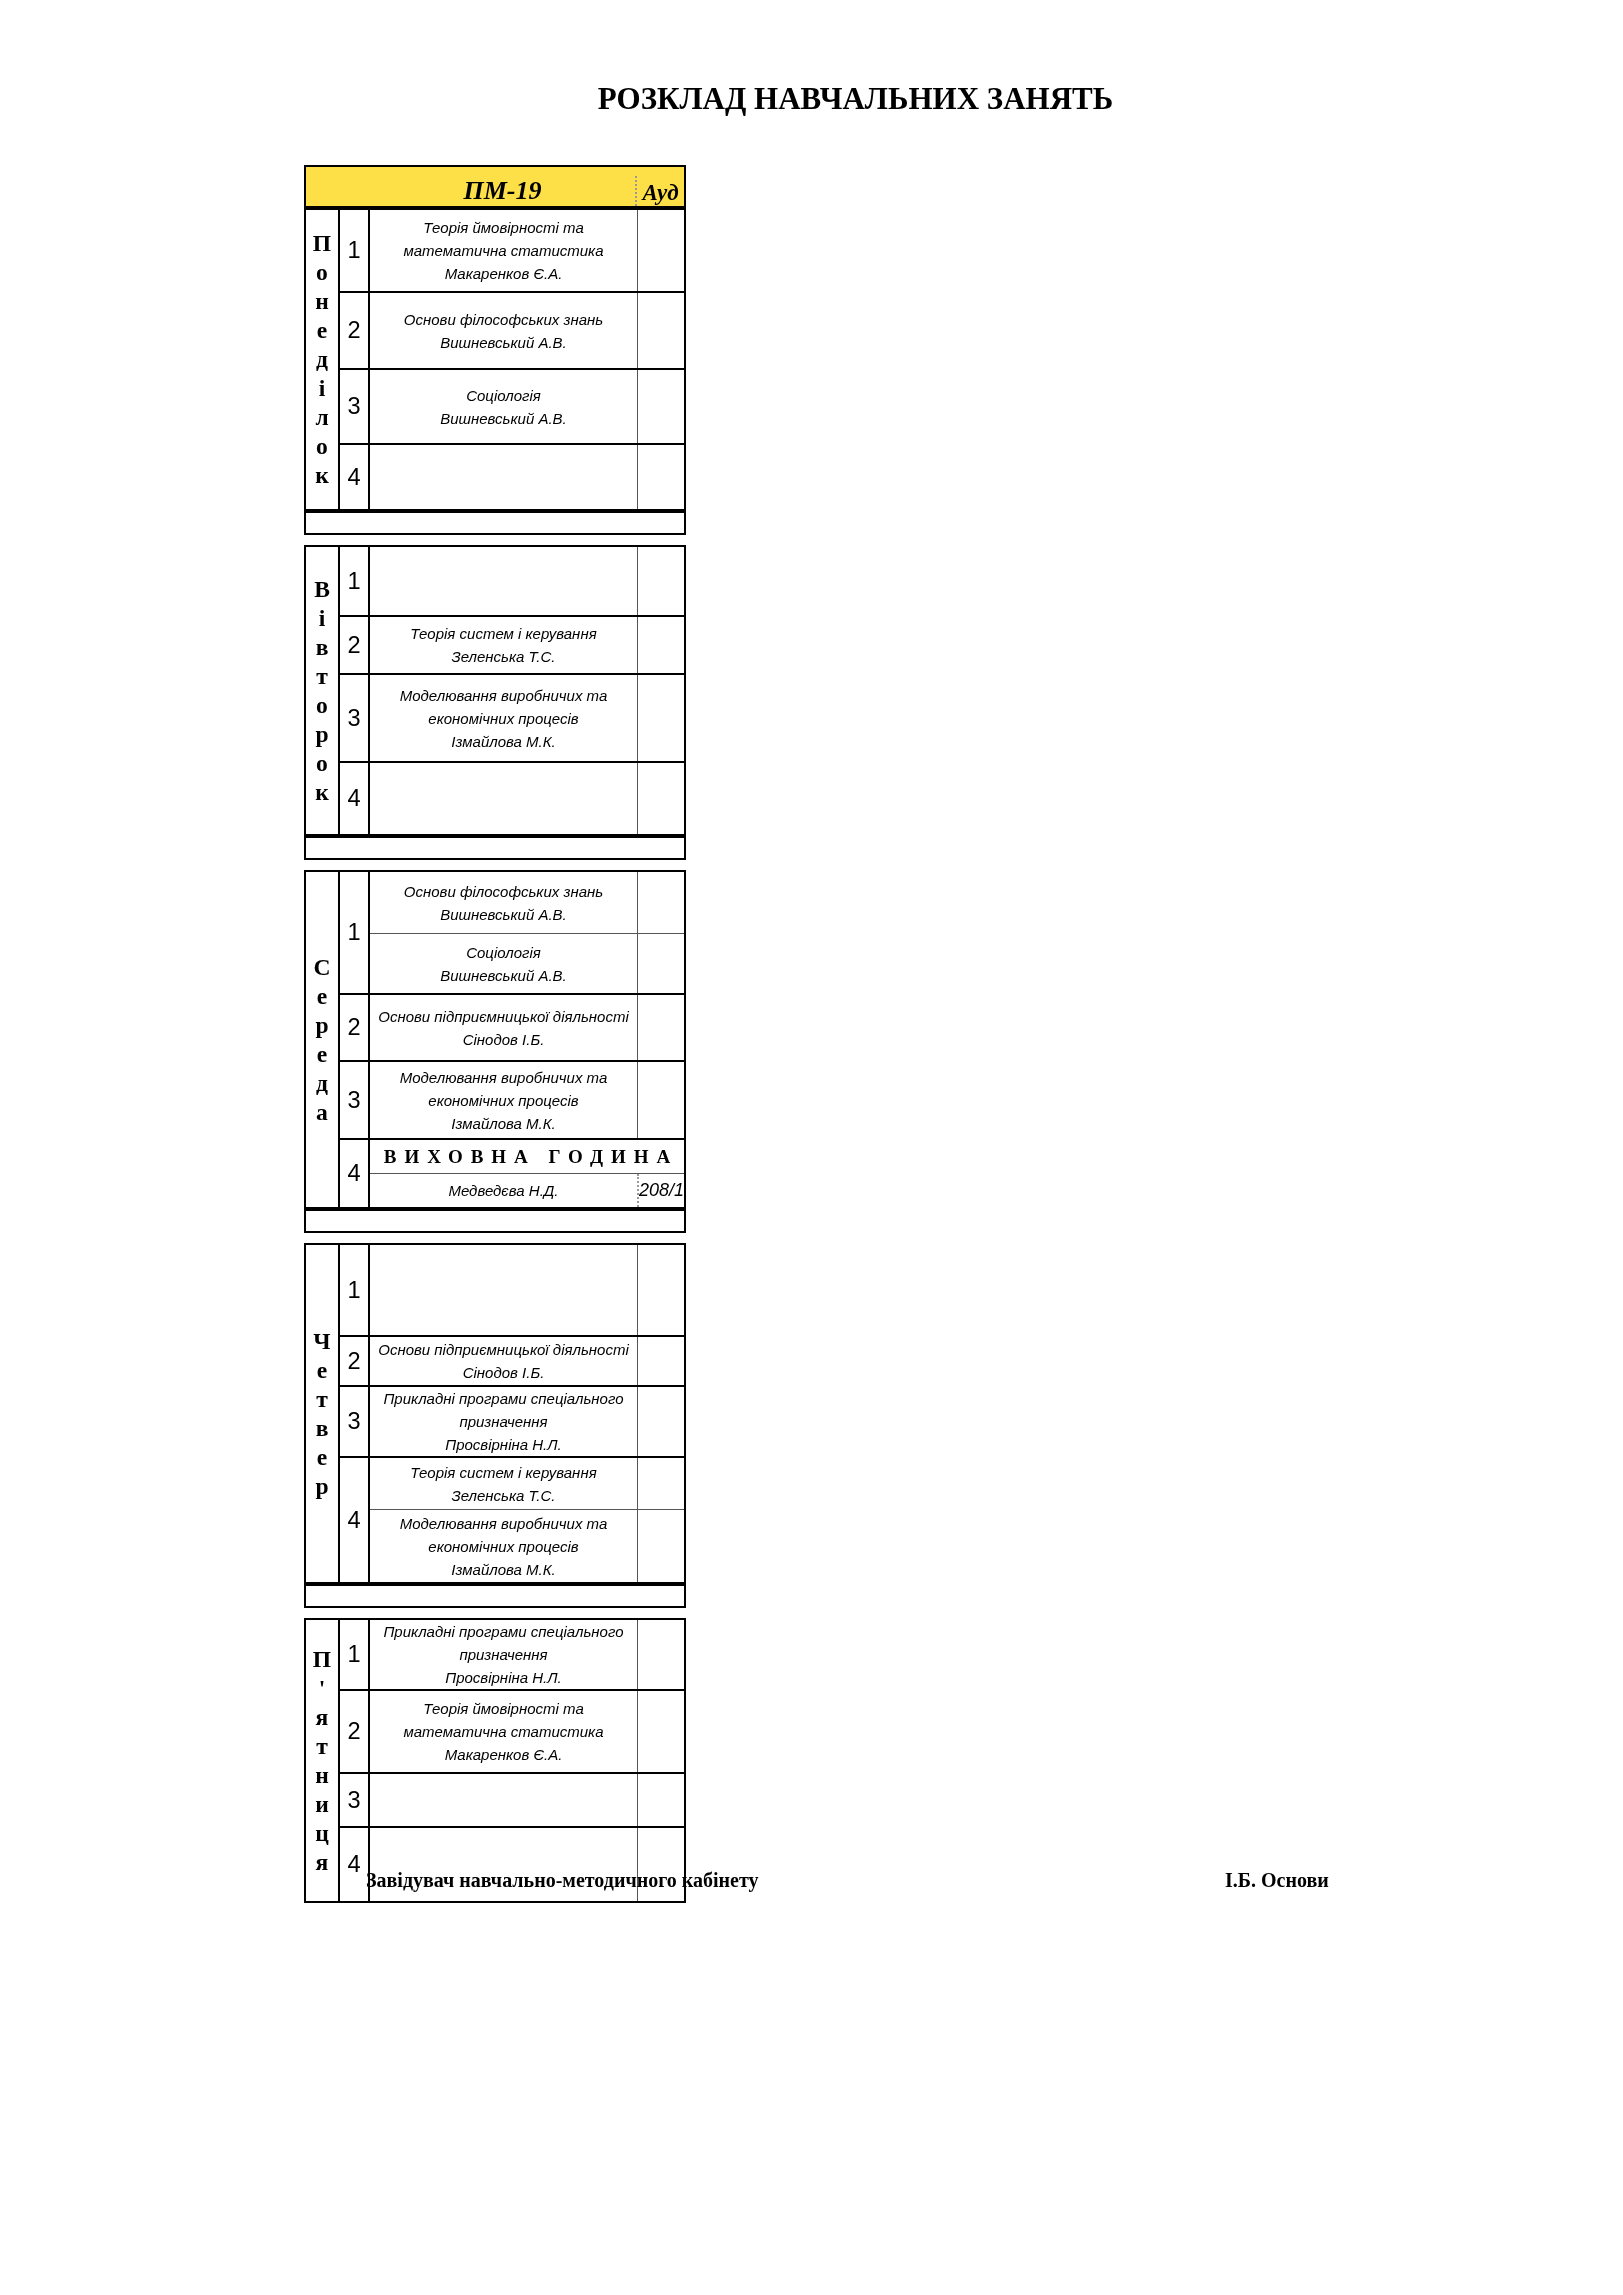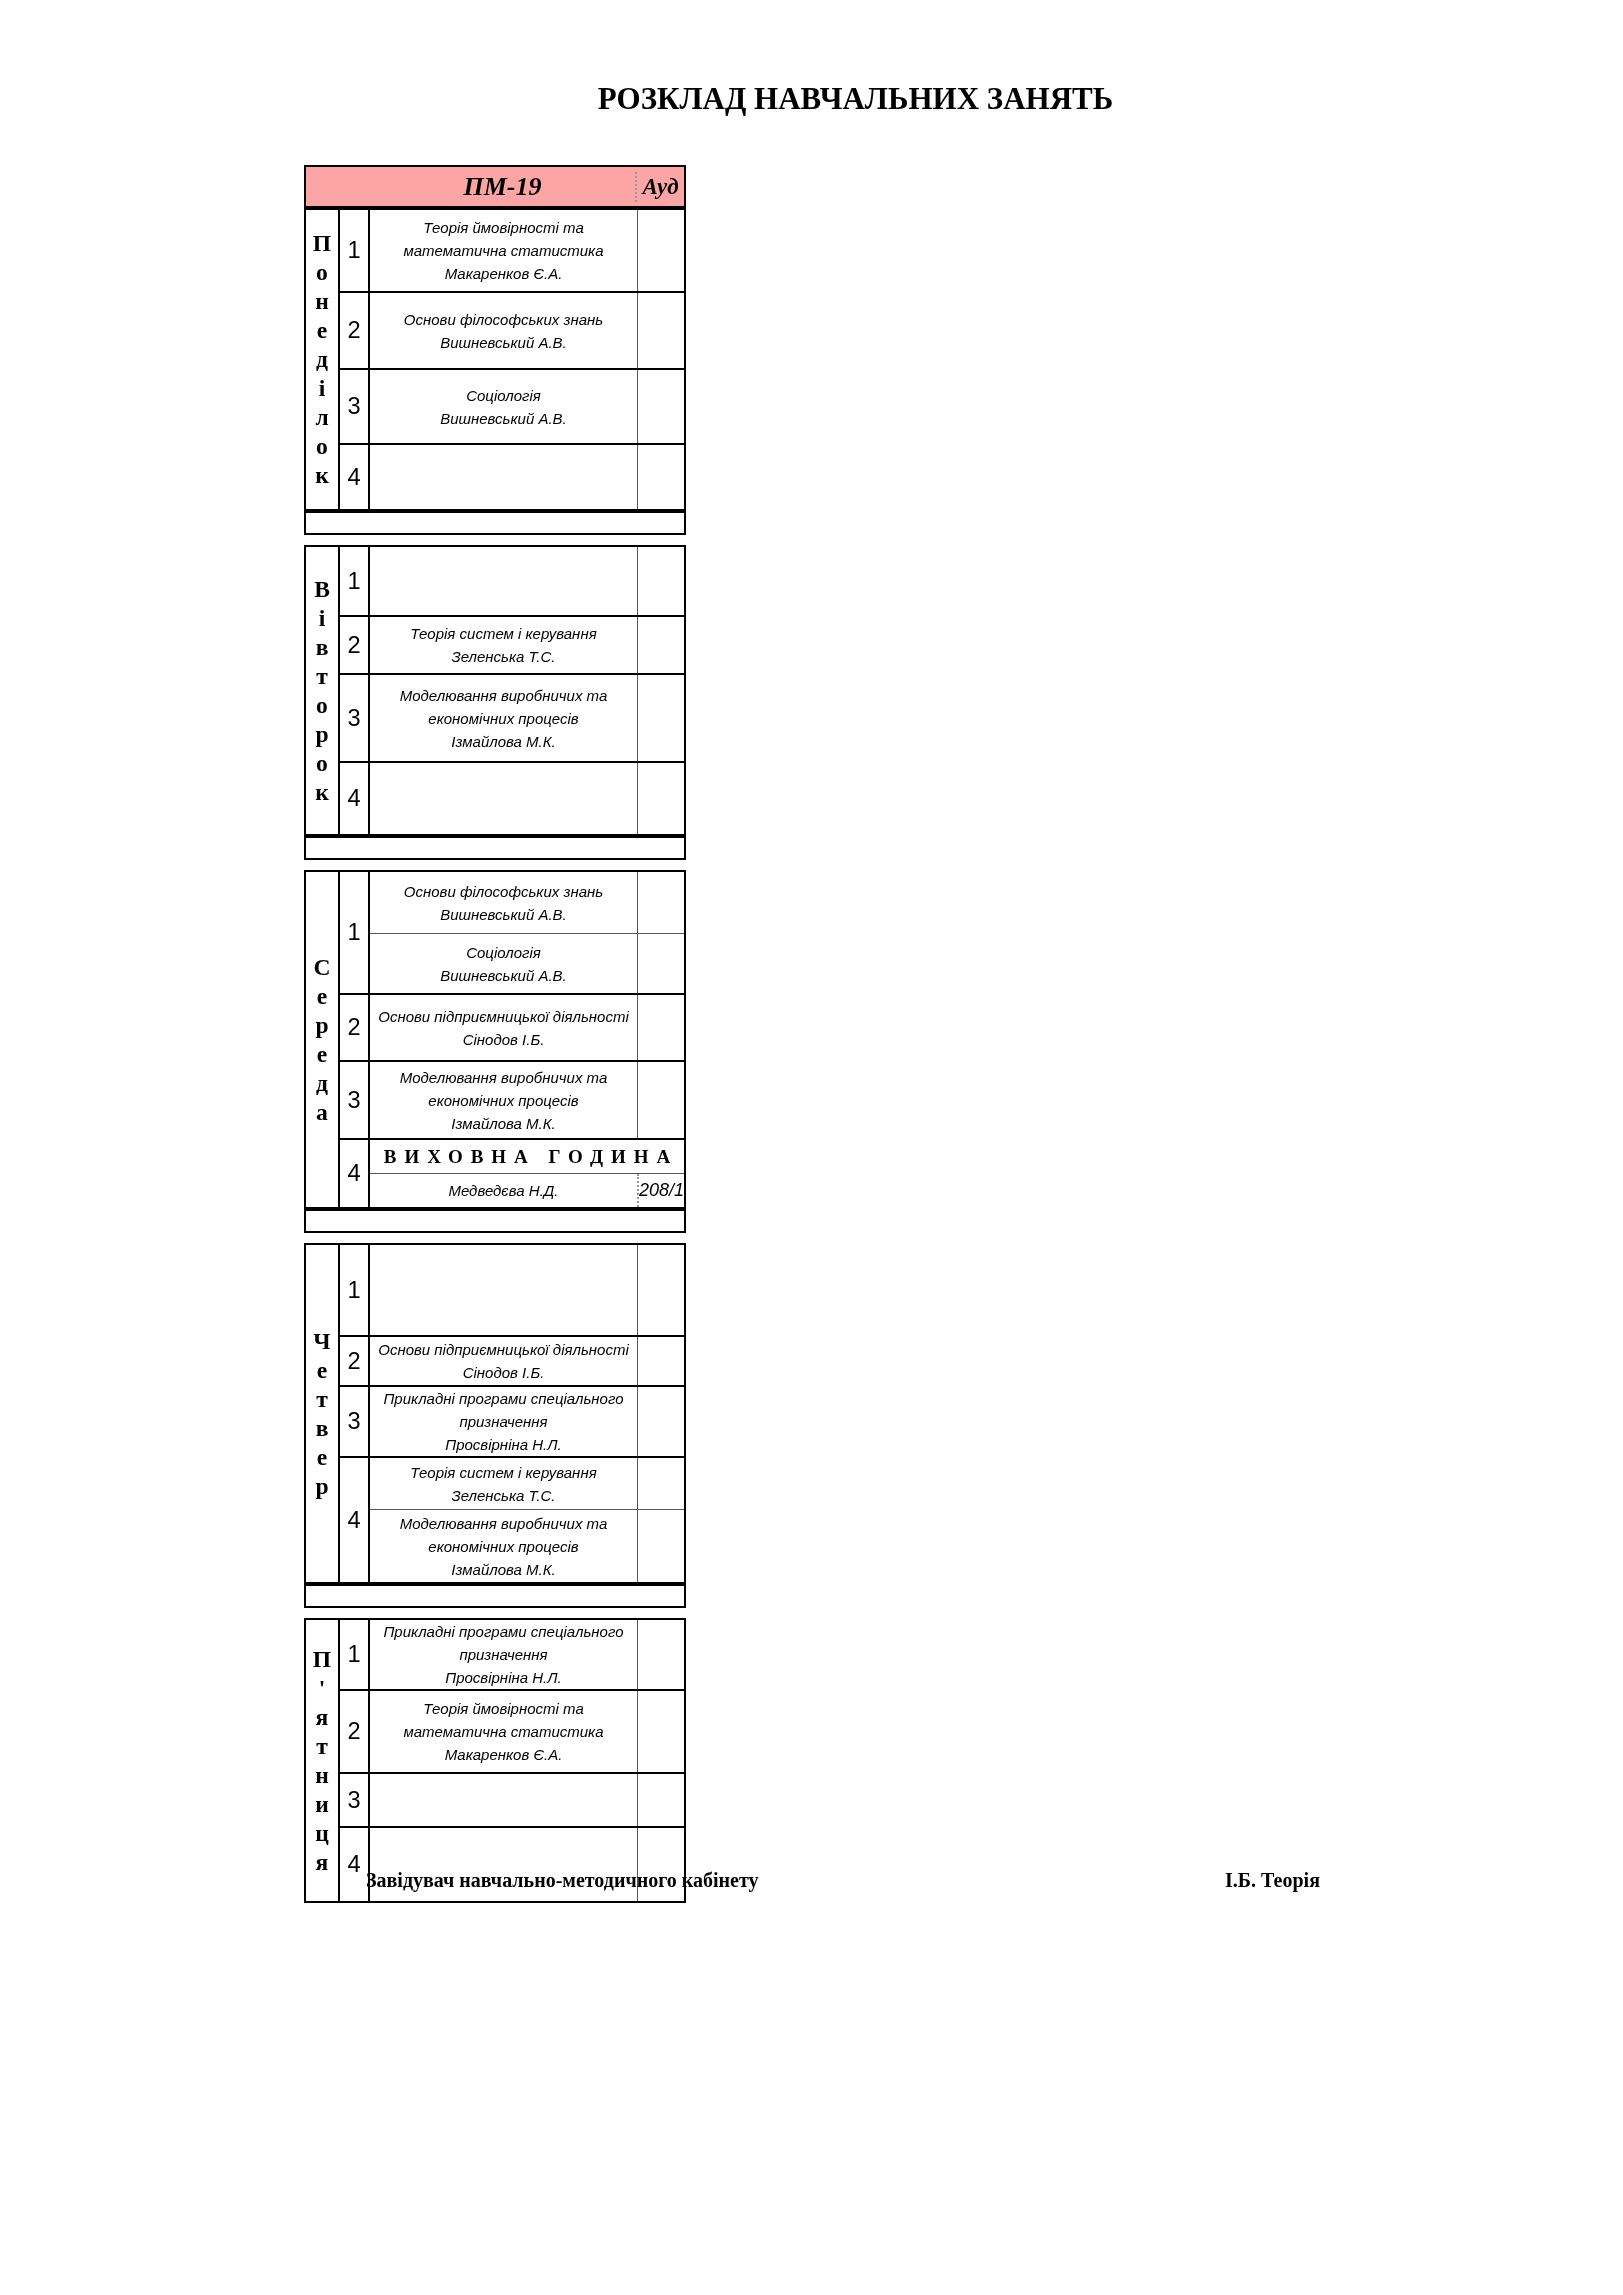--- a/index.html
+++ b/index.html
@@ -7,21 +7,21 @@
     position:relative;width:1623px;height:2295px;background:#ffffff;
     font-family:"Liberation Serif",serif;color:#000;overflow:hidden;
   }
   *{box-sizing:border-box;}
   
   .title-block{position:absolute;top:80px;left:0;width:100%;text-align:center;margin-left:44px;}
   .title-line1{font-size:31px;font-weight:bold;line-height:37px;}
   .title-line2{font-size:29.4px;font-weight:bold;line-height:35px;}
   
   .schedule{position:absolute;left:304px;top:165px;width:382px;}
-  .header-row{height:43px;border:2.6px solid #000;display:flex;align-items:center;background:#fca5a5;}
+  .header-row{height:43px;border:2.6px solid #000;display:flex;align-items:flex-end;background:#fde047;}
   .h-left{width:64px;border-right:2px dotted #999;}
   .h-group{flex:1;display:flex;align-items:center;justify-content:center;
            font-weight:bold;font-style:italic;font-size:26px;border-right:2px dotted #999;}
   .h-aud{width:47px;display:flex;align-items:center;justify-content:center;
          font-weight:bold;font-style:italic;font-size:23px;}
   .day-block{border:2.6px solid #000;display:flex;align-items:stretch;background:#fff;}
   .day-col{width:34px;border-right:2.6px solid #000;display:flex;flex-direction:column;
            align-items:center;justify-content:center;font-weight:bold;font-size:23.6px;line-height:29px;}
   .rows{flex:1;display:flex;flex-direction:column;}
   .row{display:flex;align-items:stretch;}
@@ -375,16 +375,16 @@
                   <div class="aud-cell"></div>
                 </div>
               </div>
             </div>
           </div>
         </div>
       </div>
   </div>
 
   <div class="footer-left">Завідувач навчально-методичного кабінету</div>
-  <div class="footer-right">І.Б. Теорія</div>
+  <div class="footer-right">І.Б. Основи</div>
 
 </div>
 
 
 </body></html>

